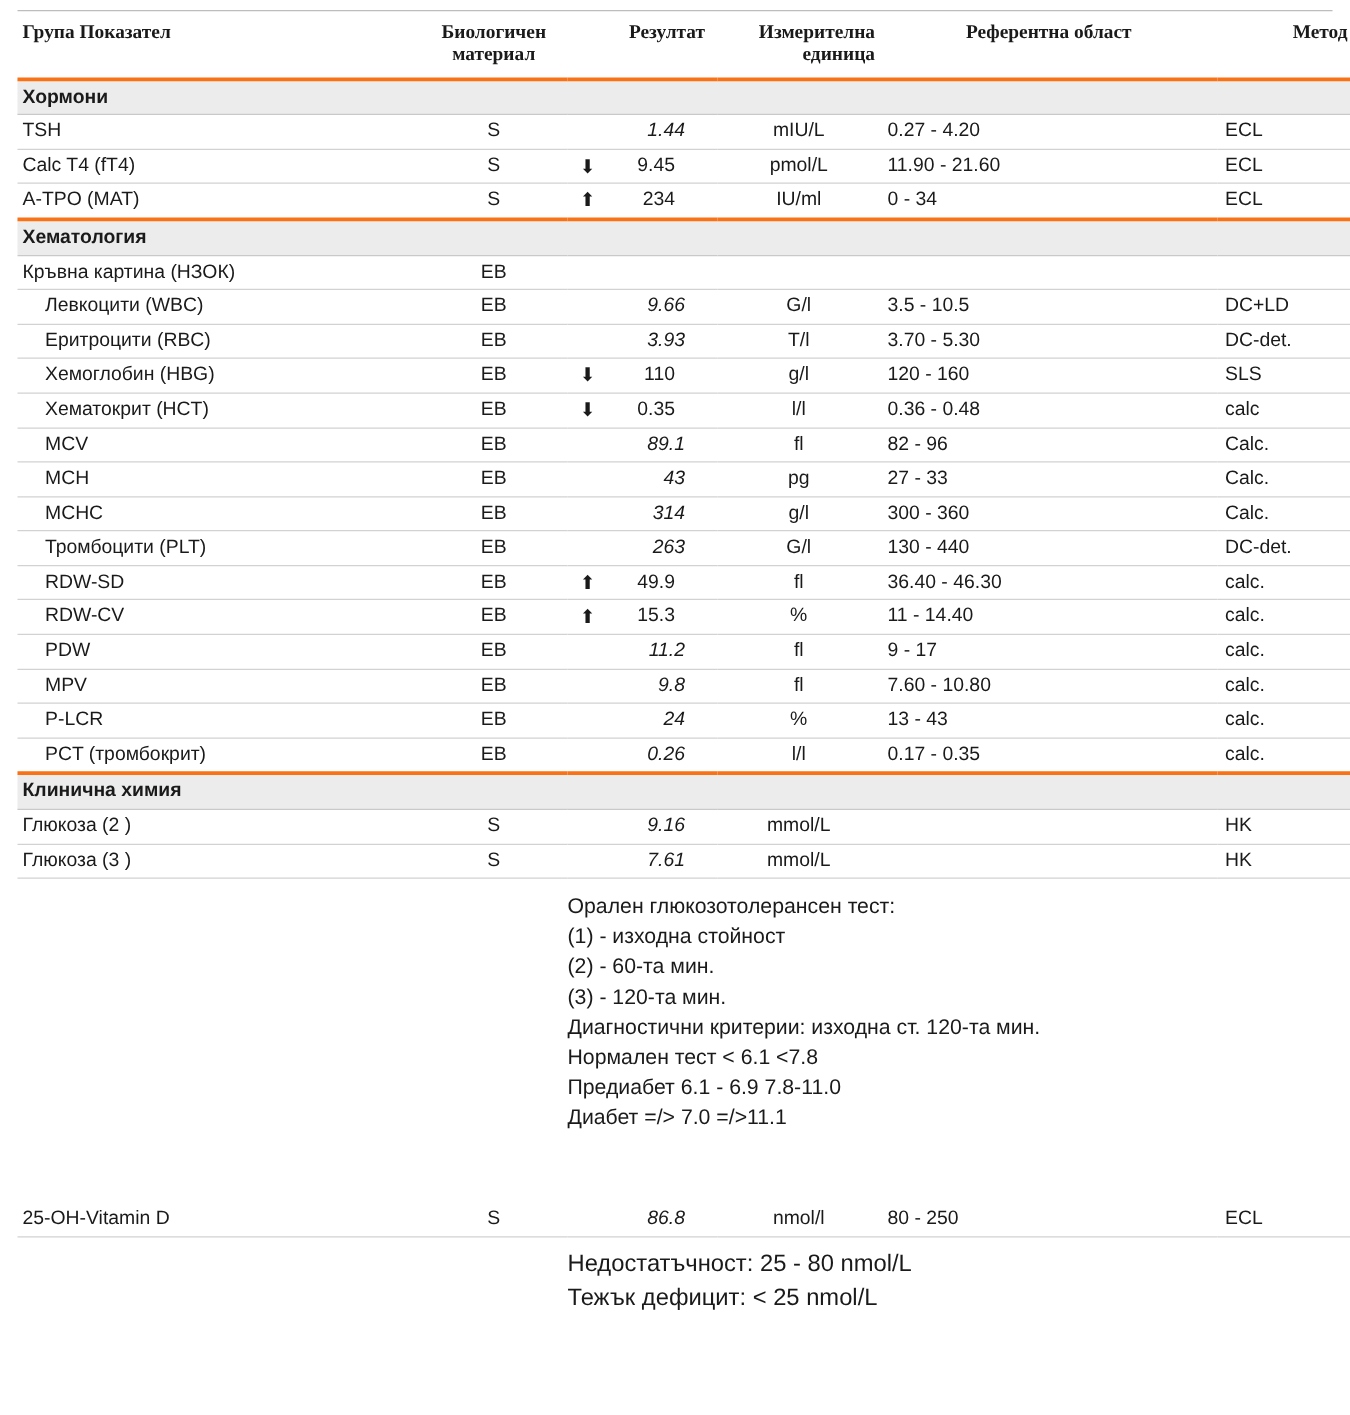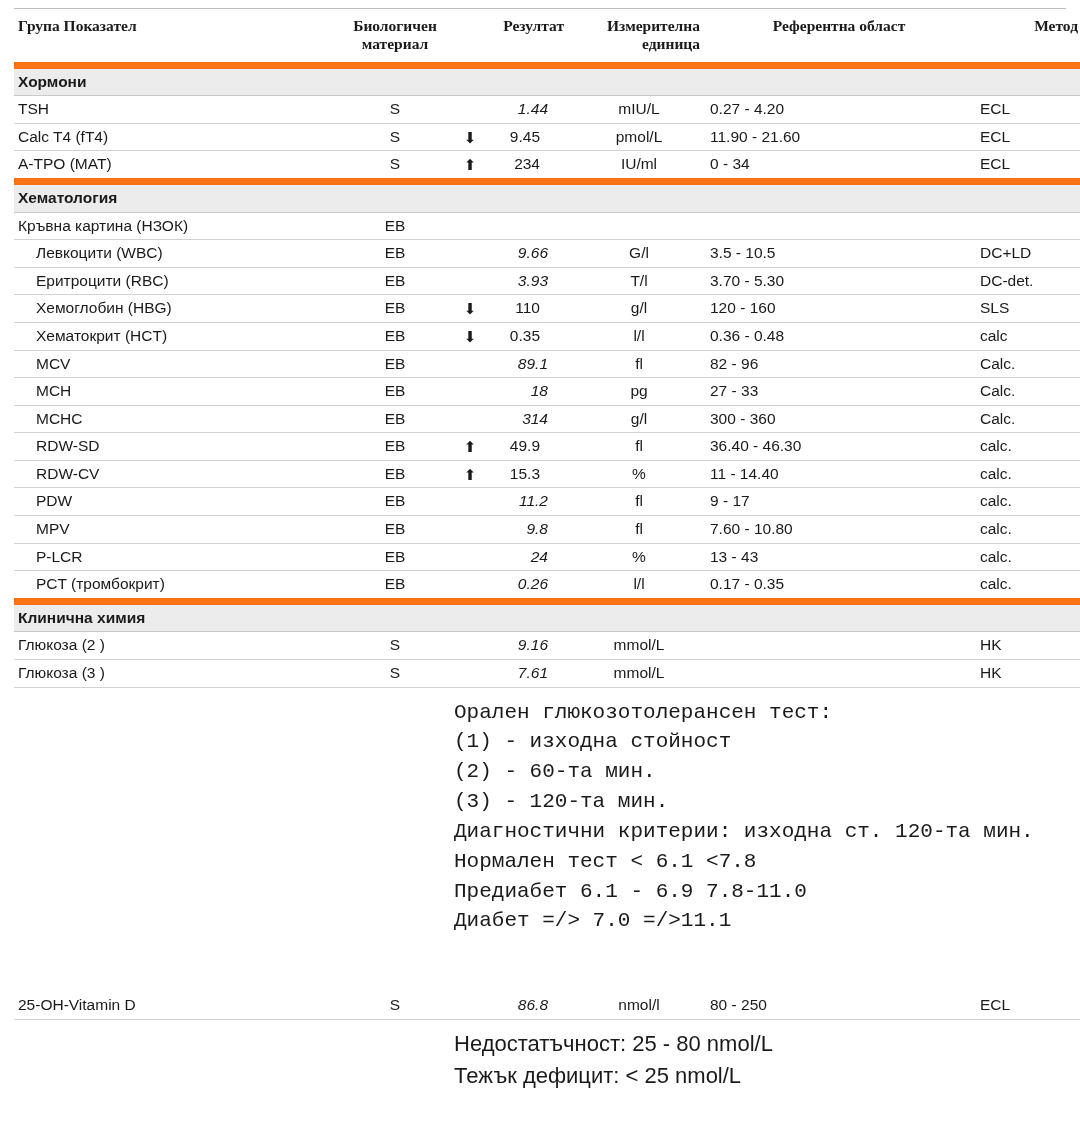--- a/index.html
+++ b/index.html
@@ -61,21 +61,21 @@
     line-height: 1.2;
     font-size: 15.5px;
   }
   tr.data-row > td {
     border-bottom: 1px solid #d2d2d2;
   }
   tr.group-row > td {
     background: #ececec;
     font-weight: bold;
     border-bottom: 1px solid #c9c9c9;
-    border-top: 7px solid #f97316;
+    border-top: 3px solid #f97316;
     padding-top: 4px;
     padding-bottom: 4px;
   }
   td.t-name  { text-align: left; }
   td.t-name.indent { padding-left: 22px; }
   td.t-mat   { text-align: center; }
   td.t-res   { text-align: left; padding-left: 0; position: relative; }
   td.t-unit  { text-align: center; }
   td.t-ref   { text-align: left; padding-left: 6px; }
   td.t-meth  { text-align: left; padding-left: 6px; }
@@ -110,29 +110,28 @@
     text-align: right;
     font-style: italic;
   }
 
   tr.note-row > td {
     border-bottom: none;
     padding: 0;
   }
   .note-block {
     padding: 10px 0 10px 0;
-    font-size: 21px;
+    font-size: 17px;
     line-height: 1.42;
-    font-family: Liberation Mono, monospace;
   }
   .note-block div { white-space: pre; }
   .note-spacer { height: 46px; }
   .vitamin-note {
     padding: 8px 0 6px 0;
-    font-size: 22px;
+    font-size: 19px;
     line-height: 1.45;
   }
   .bottom-pad { height: 14px; }
 </style>
 </head>
 <body>
 
 <div class="page">
   <div class="top-rule"></div>
 
@@ -267,35 +266,45 @@
             <span class="res-noarrow">89.1</span>
           </td>
           <td class="t-unit">fl</td>
           <td class="t-ref">82 - 96</td>
           <td class="t-meth">Calc.</td>
         </tr>
         <tr class="data-row">
           <td class="t-name indent">MCH</td>
           <td class="t-mat">EB</td>
           <td class="t-res">
-            <span class="res-noarrow">18</span>
+            <span class="res-noarrow">43</span>
           </td>
           <td class="t-unit">pg</td>
           <td class="t-ref">27 - 33</td>
           <td class="t-meth">Calc.</td>
         </tr>
         <tr class="data-row">
           <td class="t-name indent">MCHC</td>
           <td class="t-mat">EB</td>
           <td class="t-res">
             <span class="res-noarrow">314</span>
           </td>
           <td class="t-unit">g/l</td>
           <td class="t-ref">300 - 360</td>
           <td class="t-meth">Calc.</td>
+        </tr>
+        <tr class="data-row">
+          <td class="t-name indent">Тромбоцити (PLT)</td>
+          <td class="t-mat">EB</td>
+          <td class="t-res">
+            <span class="res-noarrow">263</span>
+          </td>
+          <td class="t-unit">G/l</td>
+          <td class="t-ref">130 - 440</td>
+          <td class="t-meth">DC-det.</td>
         </tr>
         <tr class="data-row">
           <td class="t-name indent">RDW-SD</td>
           <td class="t-mat">EB</td>
           <td class="t-res">
             <div class="res-wrap">
               <span class="arrow">⬆</span>
               <span class="res-val">49.9</span>
             </div>
           </td>

